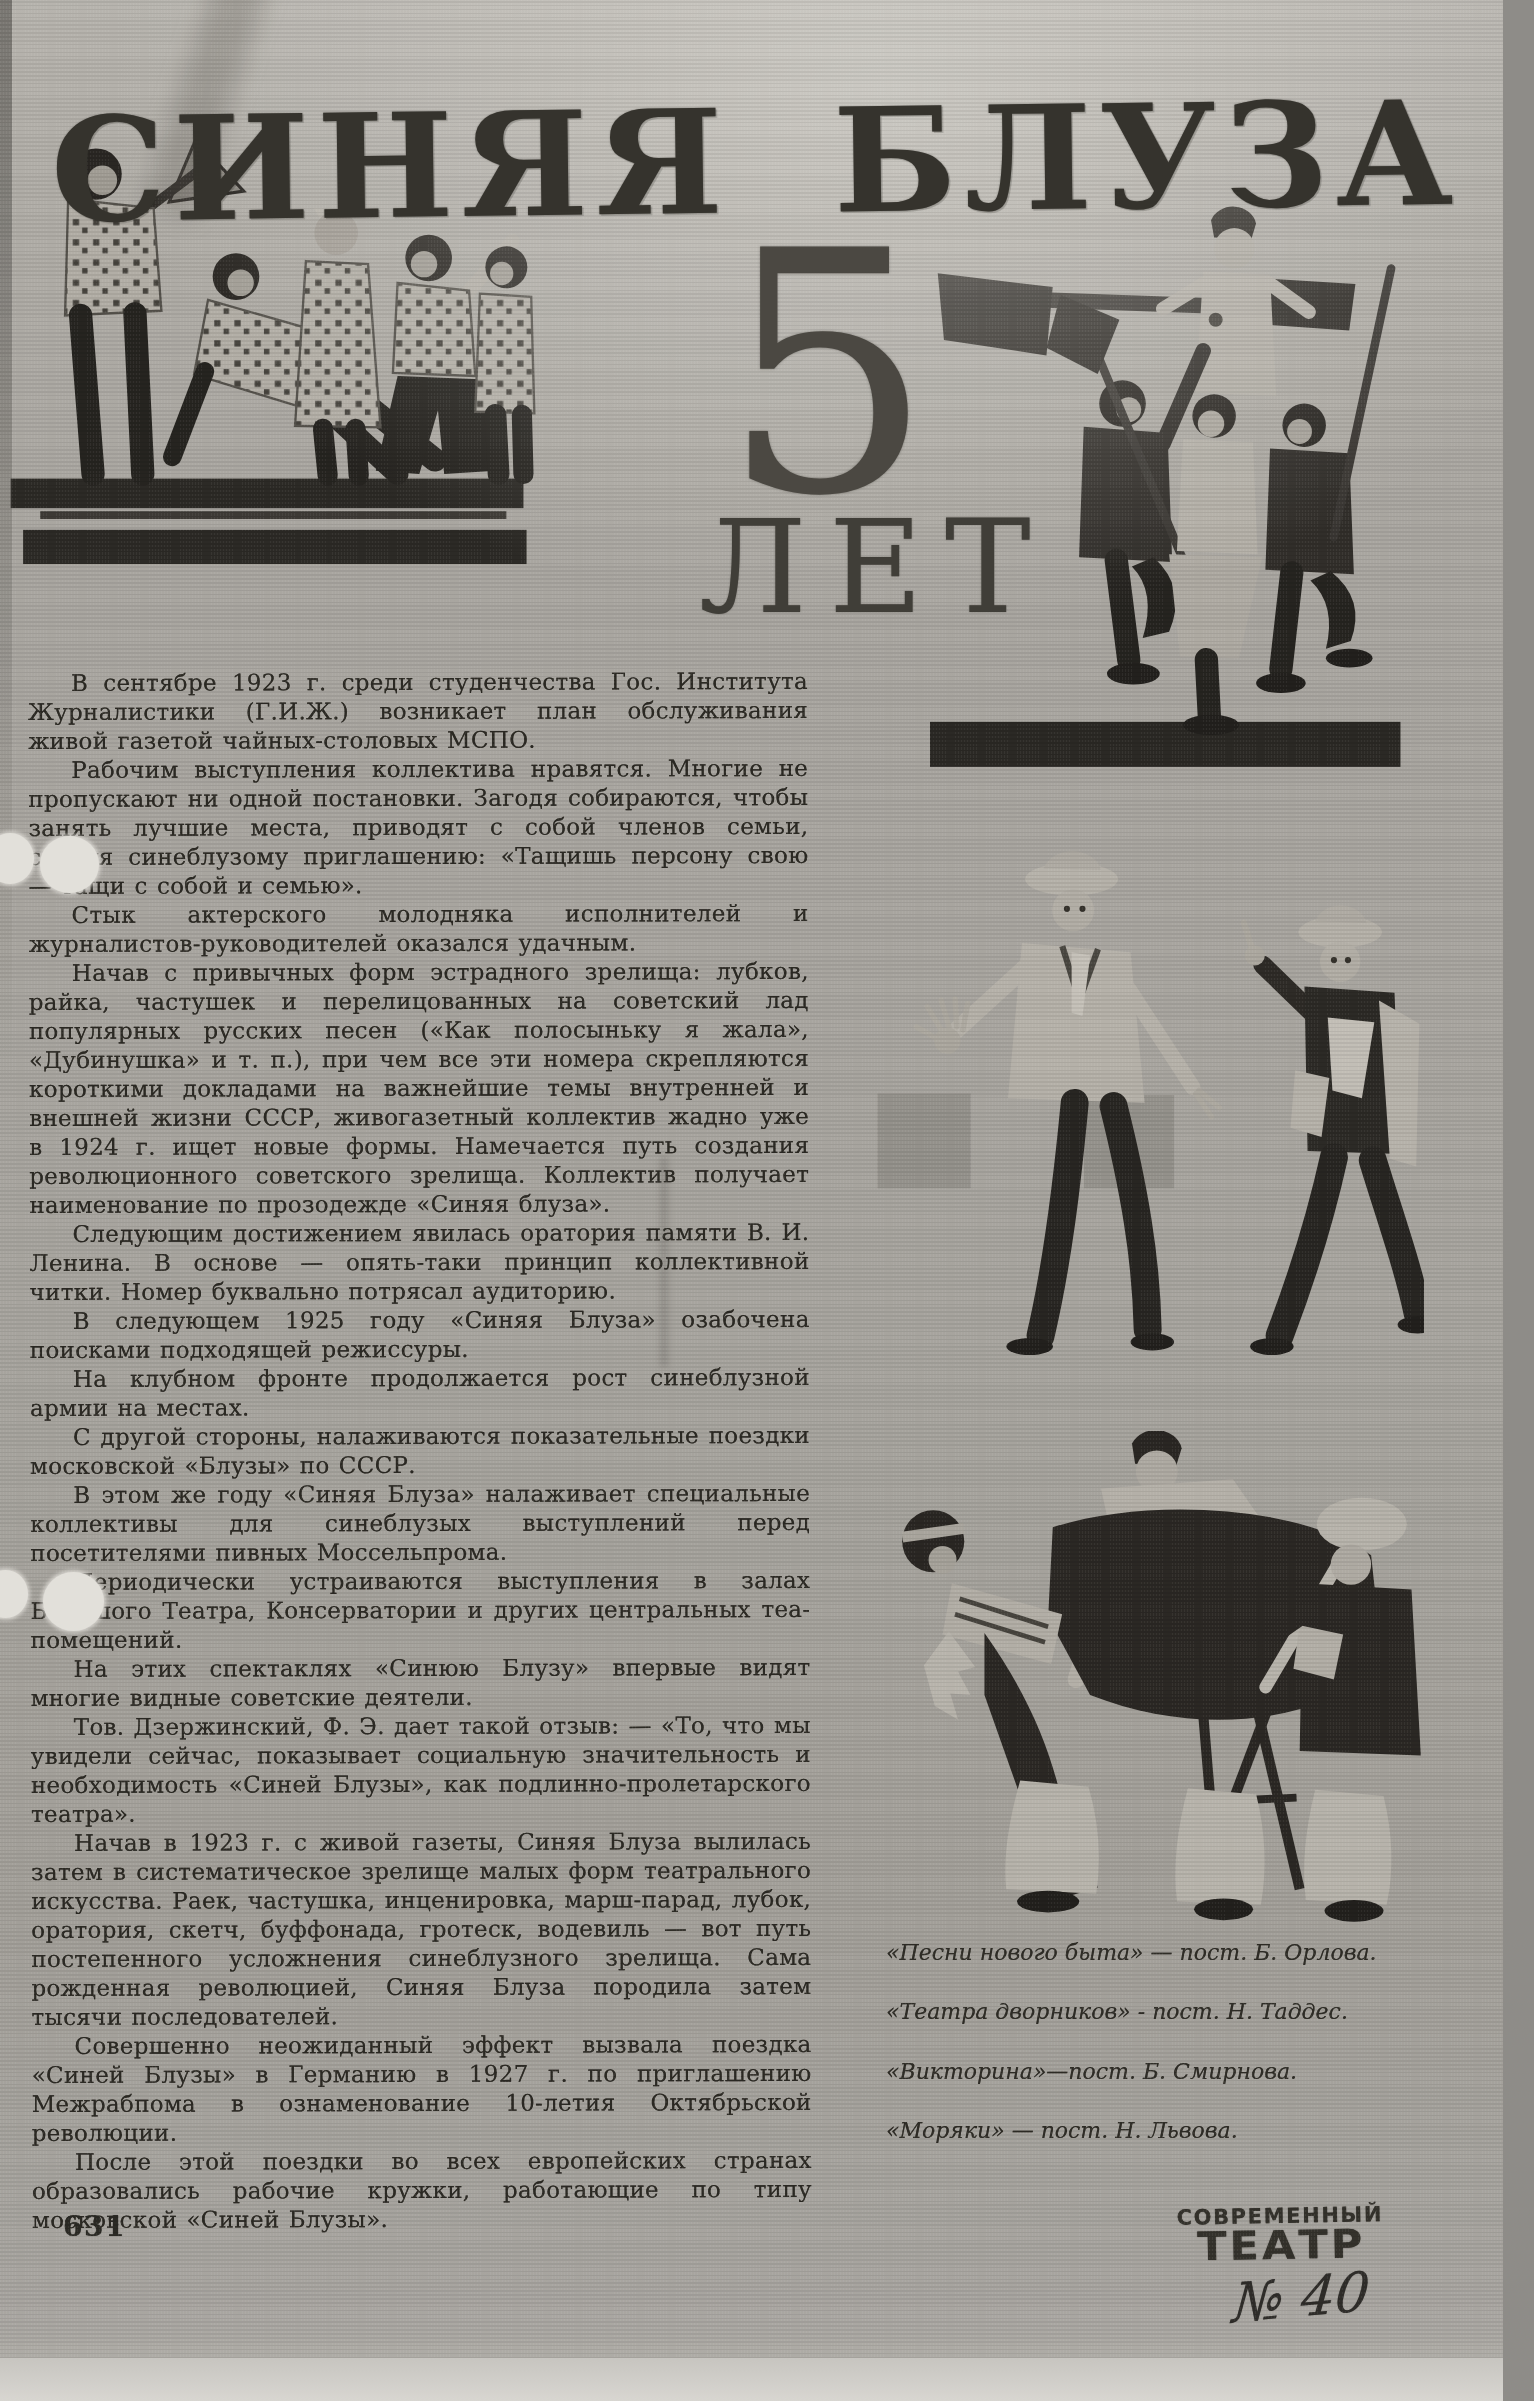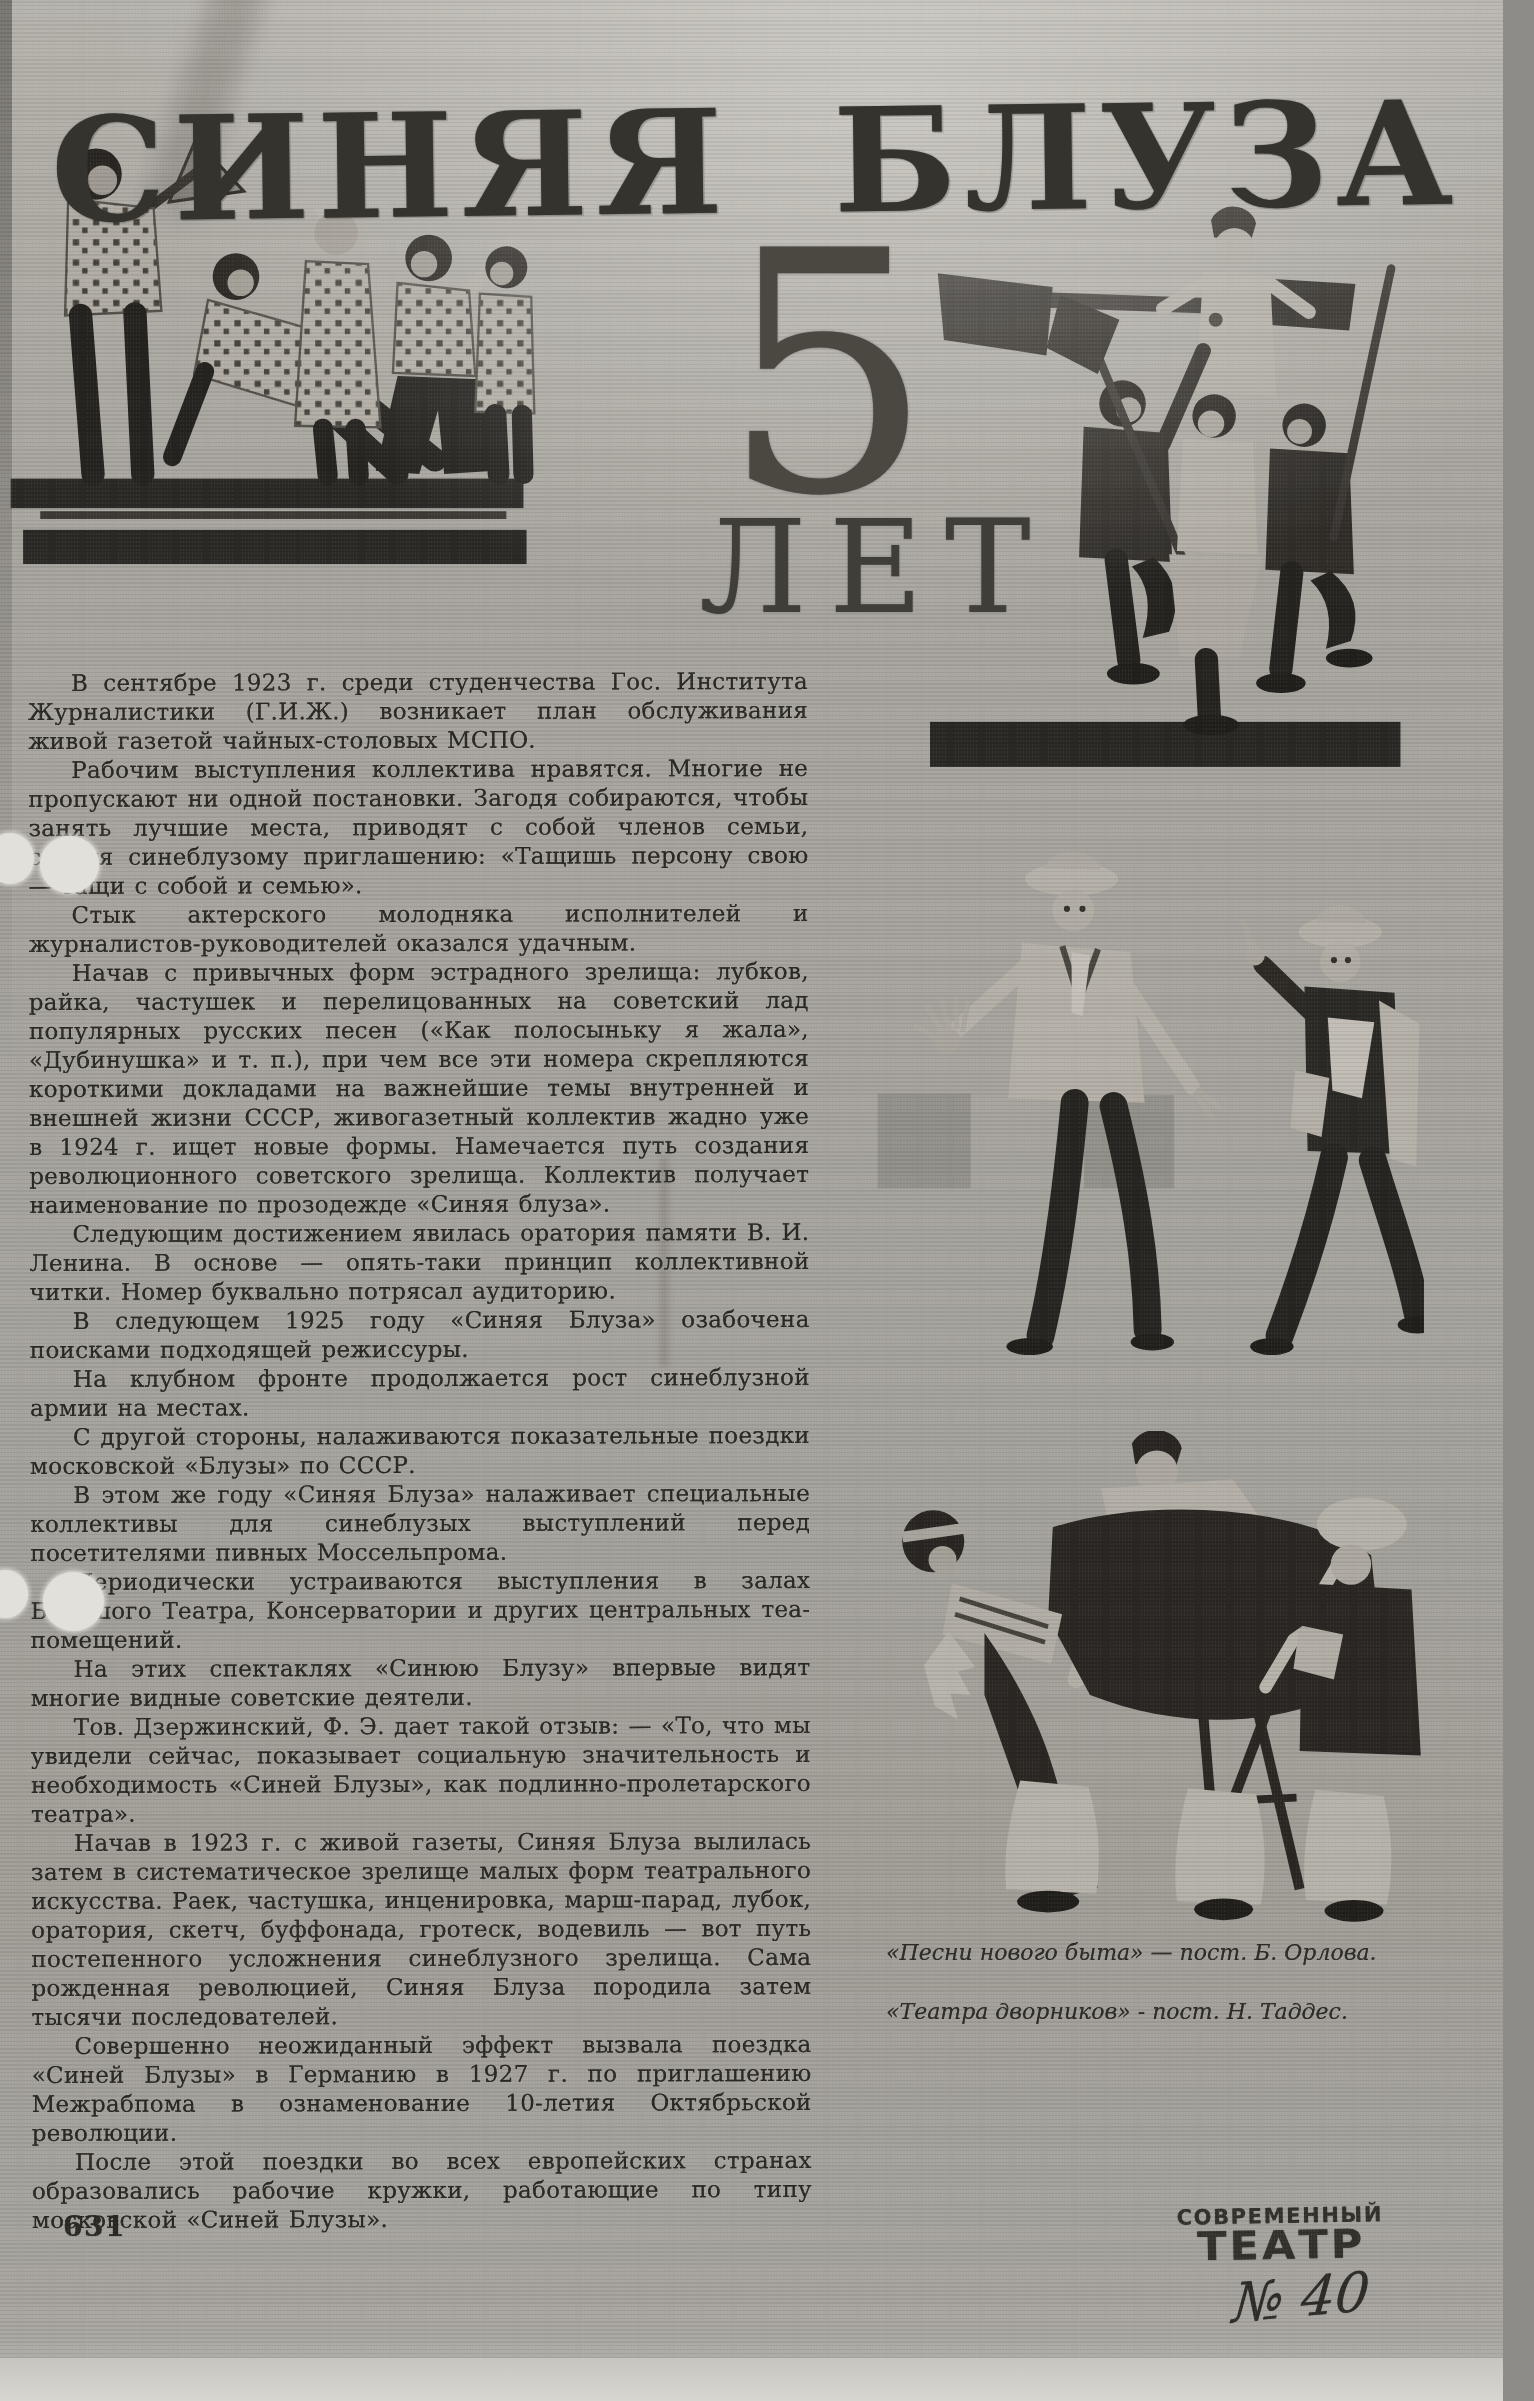--- a/index.html
+++ b/index.html
@@ -337,20 +337,22 @@
     <p>На этих спектаклях «Синюю Блузу» впервые видят многие видные советские деятели.</p>
     <p>Тов. Дзержинский, Ф. Э. дает такой отзыв: — «То, что мы увидели сейчас, показывает социальную значительность и необходимость «Синей Блузы», как подлинно-пролетарского театра».</p>
     <p>Начав в 1923 г. с живой газеты, Синяя Блуза вылилась затем в систематическое зрелище малых форм театрального искусства. Раек, частушка, инценировка, марш-парад, лубок, оратория, скетч, буффонада, гротеск, водевиль — вот путь постепенного усложнения синеблузного зрелища. Сама рожденная революцией, Синяя Блуза породила затем тысячи последователей.</p>
     <p>Совершенно неожиданный эффект вызвала поездка «Синей Блузы» в Германию в 1927 г. по приглашению Межрабпома в ознаменование 10-летия Октябрьской революции.</p>
     <p>После этой поездки во всех европейских странах образовались рабочие кружки, работающие по типу московской «Синей Блузы».</p>
   </div>
 
   <div class="captions">
     <p>«Песни нового быта» — пост. Б. Орлова.</p>
     <p>«Театра дворников» - пост. Н. Таддес.</p>
+    <p>«Викторина»—пост. Б. Смирнова.</p>
+    <p>«Моряки» — пост. Н. Львова.</p>
   </div>
 
   <div class="page-number">631</div>
   <div class="logo">
     <div class="l1">СОВРЕМЕННЫЙ</div>
     <div class="l2">ТЕАТР</div>
   </div>
   <div class="handwriting">№ 40</div>
 
 </div>

